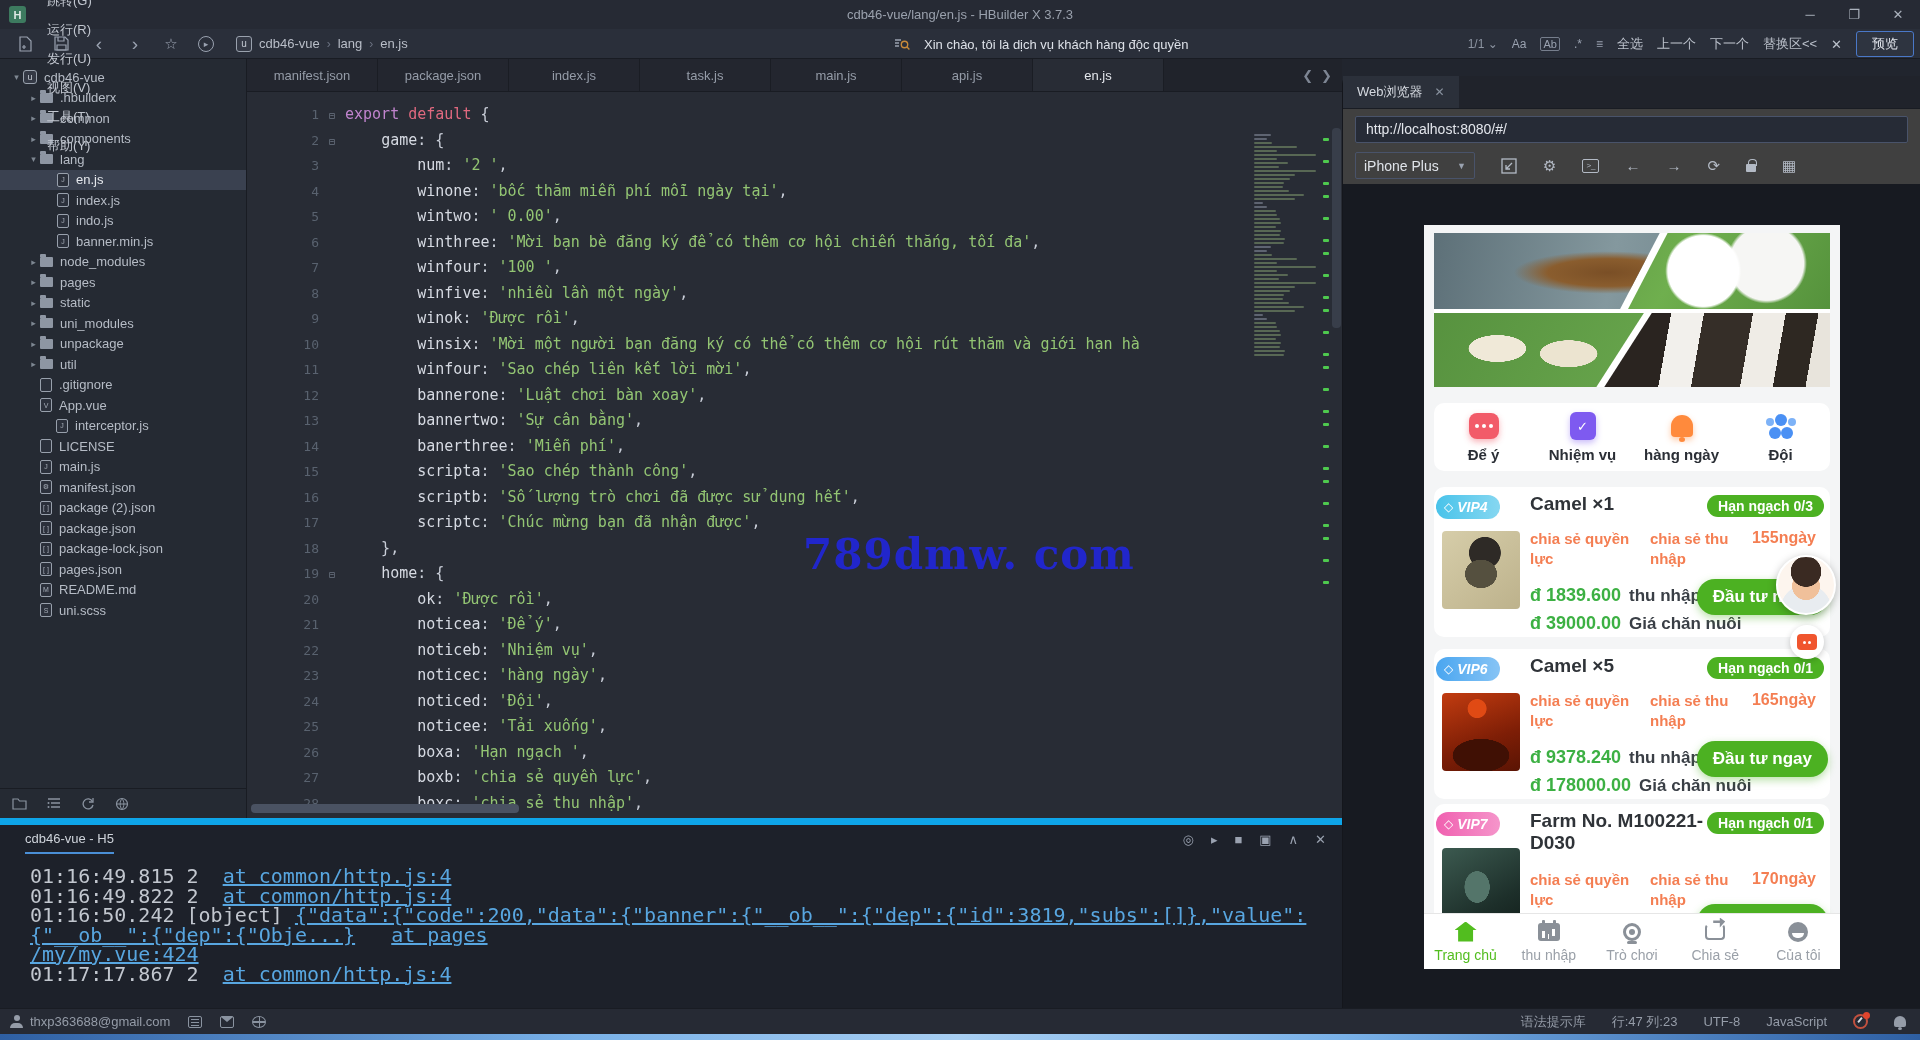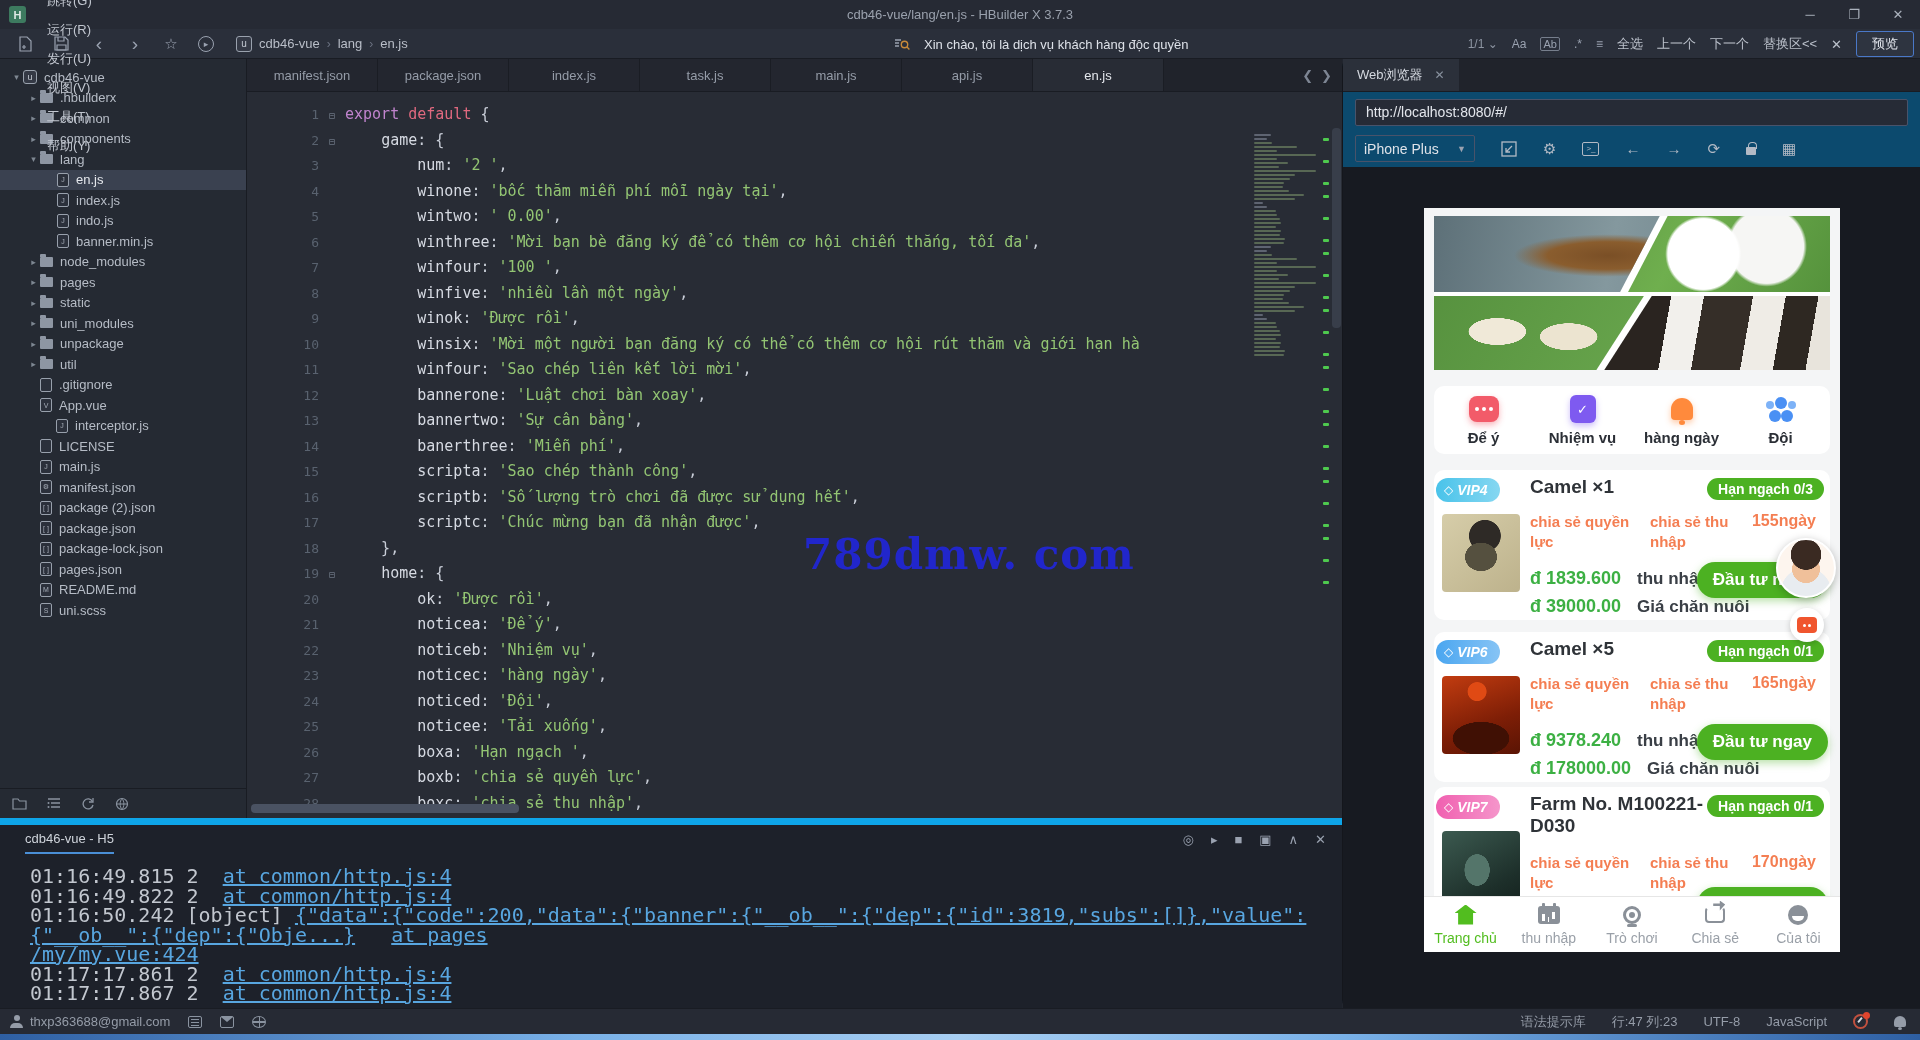--- a/index.html
+++ b/index.html
@@ -86,21 +86,21 @@
   .miniico.globe::before { content:''; position:absolute; left:5.5px; top:0; bottom:0; width:1.5px; background:#8a93a0; }
   .miniico.globe::after { content:''; position:absolute; left:0; top:4.5px; right:0; height:1.5px; background:#8a93a0; }
   .gauge { width:15px; height:15px; border-radius:50%; border:2px solid #c2513f; position:relative; }
   .gauge::before { content:''; position:absolute; left:4px; top:1px; width:2px; height:6px; background:#d8dce2; transform:rotate(40deg); }
   .gauge::after { content:''; position:absolute; right:-4px; top:-4px; width:7px; height:7px; border-radius:50%; background:#e0452e; }
   .bellico { width:12px; height:11px; background:#959ca8; border-radius:6px 6px 2px 2px; position:relative; }
   .bellico::after { content:''; position:absolute; left:4px; bottom:-3px; width:4px; height:3px; border-radius:50%; background:#959ca8; }
   .bluestrip { position:absolute; left:0; top:1034px; width:1920px; height:6px; background:linear-gradient(90deg,#2e5fa3,#79b1e8 30%,#a7cef2 50%,#79b1e8 70%,#2e5fa3); z-index:32; }
 
   
-  .browser { position:absolute; left:1342px; top:59px; width:578px; height:949px; background:#0c4a6e; border-left:1px solid #14161c; z-index:12;border-radius:8px; }
+  .browser { position:absolute; left:1342px; top:76px; width:578px; height:949px; background:#404040; border-left:1px solid #14161c; z-index:12;border-radius:8px; }
   .btabrow { height:33px; background:#20232b; border-bottom:1px solid #191c23; display:flex; }
   .btab { padding:0 14px; background:#2b303a; display:inline-flex; align-items:center; gap:12px; font-size:13px; color:#d5d9e0; }
   .btab .x { color:#8a93a0; font-size:12px; }
   .urlrow { padding:7px 12px 5px; }
   .urlbox { height:27px; border:1px solid #49536a; background:#262b36; border-radius:2px; font-size:14px; color:#e3e6ec; line-height:25px; padding-left:10px; }
   .devrow { padding:4px 12px 8px; display:flex; align-items:center; }
   .devselect { width:120px; height:27px; border:1px solid #49536a; border-radius:2px; display:flex; align-items:center; justify-content:space-between; padding:0 8px; font-size:14px; color:#dfe3e9; }
   .bico { color:#b3bac5; margin-left:26px; font-size:15px; display:inline-flex; align-items:center; }
   .consbox { width:17px; height:14px; border:1px solid #b3bac5; border-radius:2px; font-size:8px; display:flex; align-items:center; justify-content:center; color:#b3bac5; }
   .lockico { width:10px; height:8px; background:#b3bac5; border-radius:1px; position:relative; margin-top:5px; }
@@ -138,21 +138,21 @@
   .viptitle { position:absolute; left:96px; top:6px; width:180px; font-size:19px; font-weight:bold; color:#2f3338; line-height:22px; }
   .quota { position:absolute; right:6px; top:8px; background:#4cb122; color:#fff; font-size:14px; font-weight:bold; border-radius:13px; padding:3px 11px; }
   .vipthumb { position:absolute; left:8px; top:44px; width:78px; height:78px; border-radius:4px; }
   .th-monkey { background:radial-gradient(ellipse 45% 40% at 50% 55%, #55503f 0 45%, rgba(0,0,0,0) 46%), radial-gradient(circle at 55% 28%, #2e2a26 0 22%, rgba(0,0,0,0) 23%), linear-gradient(140deg,#d6cda9,#bdb28c); }
   .th-red { background:radial-gradient(circle at 45% 20%, #e04a14 0 12%, rgba(0,0,0,0) 13%), radial-gradient(ellipse 60% 35% at 50% 80%, #401004 0 60%, rgba(0,0,0,0) 61%), linear-gradient(160deg,#c23c10,#7e1e06 60%,#5a1404); }
   .th-forest { background:radial-gradient(ellipse 40% 50% at 45% 50%, #54756a 0 40%, rgba(0,0,0,0) 41%), linear-gradient(150deg,#3c5a50,#1d2f2a 70%,#14211d); }
   .shcol { position:absolute; top:42px; font-size:15px; font-weight:bold; color:#f47e52; line-height:20px; }
   .shcol.c1 { left:96px; width:110px; }
   .shcol.c2 { left:216px; width:100px; }
   .days { position:absolute; right:14px; top:42px; font-size:16px; font-weight:bold; color:#f47e52; }
-  .moneyrow { position:absolute; left:96px; display:flex; align-items:baseline; gap:16px; }
+  .moneyrow { position:absolute; left:96px; display:flex; align-items:baseline; gap:8px; }
   .money { color:#3cb043; font-size:18px; font-weight:bold; }
   .mlabel { color:#3a3f46; font-size:17px; font-weight:bold; }
   .investbtn { position:absolute; right:2px; background:#4cb122; color:#fff; font-size:17px; font-weight:bold; border-radius:20px; padding:8px 16px; box-shadow:0 3px 8px rgba(76,177,34,.4); z-index:3; }
   .csavatar { position:absolute; left:352px; top:330px; width:60px; height:60px; border-radius:50%; border:2px solid #fff; z-index:6;
     background:radial-gradient(circle at 50% 26%, #3a2a22 0 30%, rgba(0,0,0,0) 31%), radial-gradient(circle at 50% 52%, #f0c09a 0 34%, rgba(0,0,0,0) 35%), radial-gradient(circle at 50% 95%, #e8ecf0 0 42%, rgba(0,0,0,0) 43%), #fdf5ee;
     box-shadow:0 2px 8px rgba(0,0,0,.25); }
   .chatico { position:absolute; left:366px; top:400px; width:34px; height:34px; border-radius:50%; background:#fff; z-index:6; display:flex; align-items:center; justify-content:center; box-shadow:0 2px 6px rgba(0,0,0,.2); }
   .chatico .inner { width:20px; height:16px; border-radius:4px; background:#f0552e; display:flex; align-items:center; justify-content:center; gap:2px; }
   .chatico .inner i { width:3px; height:3px; border-radius:50%; background:#fff; }
 
@@ -558,21 +558,20 @@
       <span>■</span>
       <span>▣</span>
       <span>∧</span>
       <span>✕</span>
     </span>
   </div>
   <div class="clogs" id="clogs">
       <div class="clog"><span>01:16:49.815 2  </span><span class="clink">at common/http.js:4</span></div>
       <div class="clog"><span>01:16:49.822 2  </span><span class="clink">at common/http.js:4</span></div>
       <div class="clog"><span>01:16:50.242 [object] </span><span class="clink">{"data":{"code":200,"data":{"banner":{"__ob__":{"dep":{"id":3819,"subs":[]},"value":{"__ob__":{"dep":{"Obje...}</span><span>   </span><span class="clink">at pages</span><br><span class="clink">/my/my.vue:424</span></div>
-      <div class="clog"><span>01:17:17.861 2  </span><span class="clink">at common/http.js:4</span></div>
       <div class="clog"><span>01:17:17.867 2  </span><span class="clink">at common/http.js:4</span></div>
     </div>
 </div>
 
 <div class="statusbar">
   <div class="sb-left">
     <span style="display:flex;align-items:center;gap:7px;">
       <span class="personico"></span>
       <span>thxp363688@gmail.com</span>
     </span>

